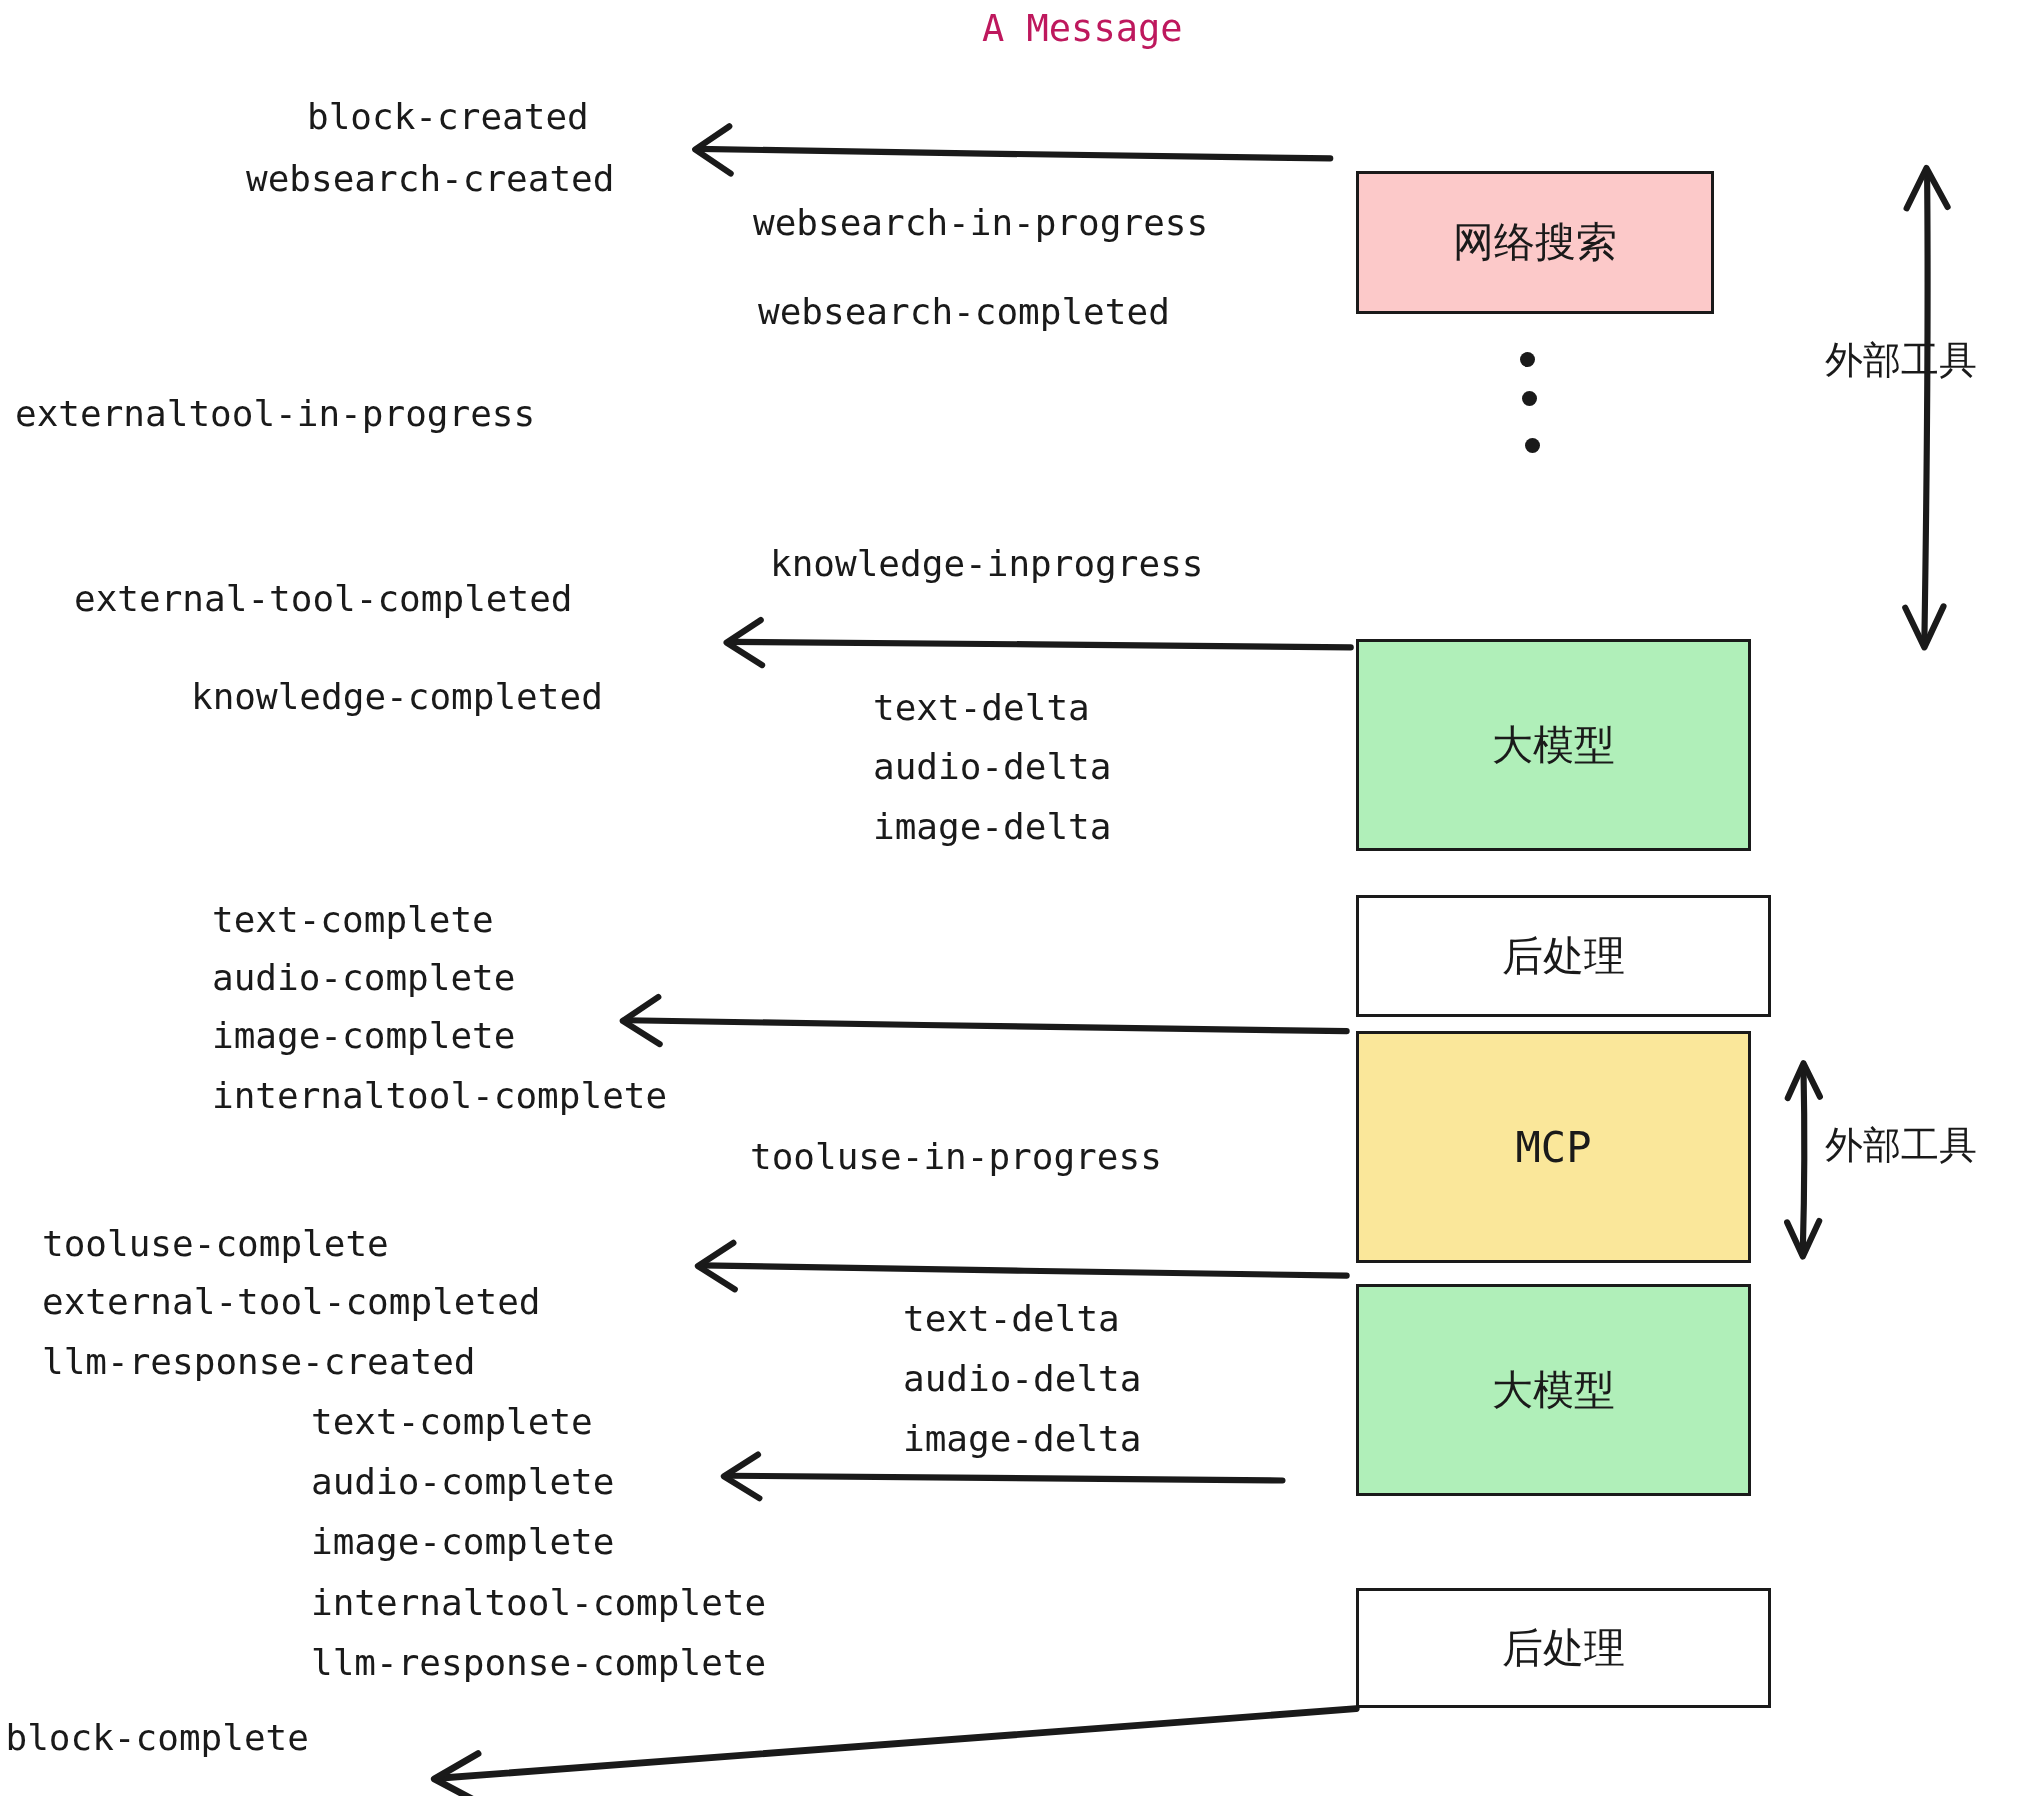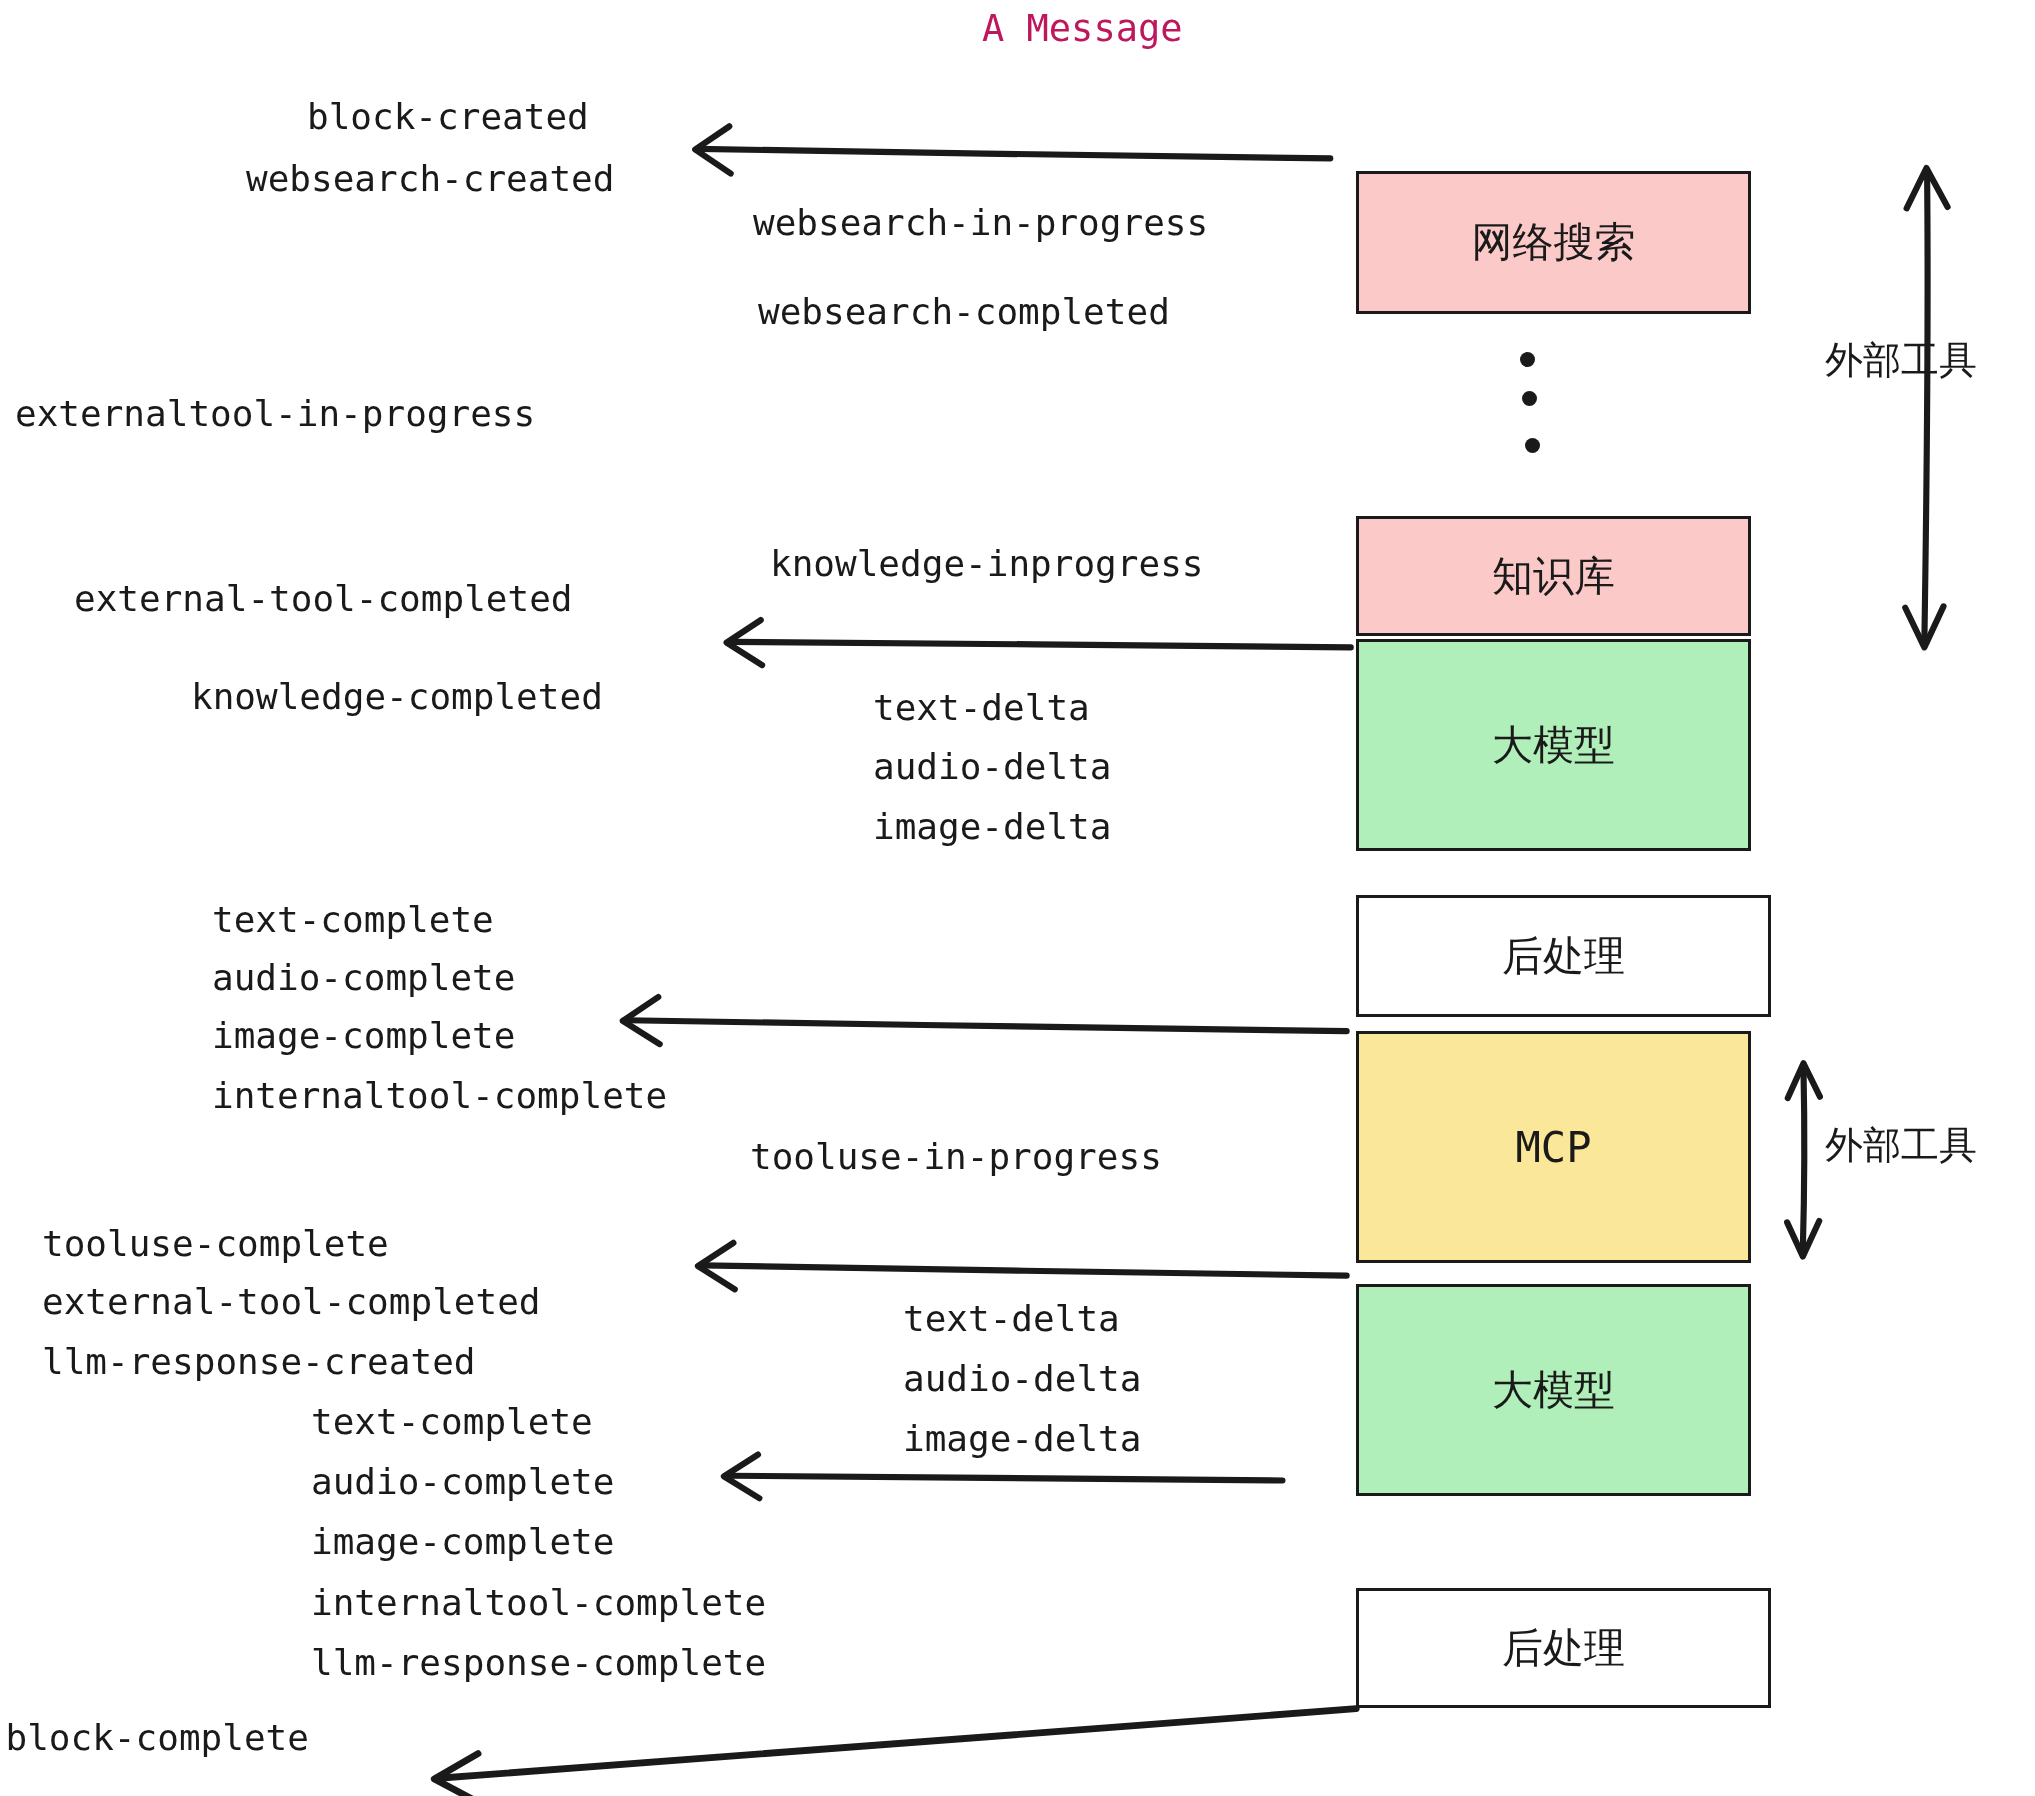--- a/index.html
+++ b/index.html
@@ -71,27 +71,24 @@
     pointer-events: none;
   }
 </style>
 </head>
 <body>
 
 <div id="canvas">
 
   <div class="title" style="left:982px; top:6.8px;">A Message</div>
 
-  <div class="box" style="left:1356px; top:171px; width:395px; height:143px; background:#fcc9c9;">
+  <div class="box" style="left:1356px; top:171px; width:358px; height:143px; background:#fcc9c9;">
     <span>网络搜索</span>
   </div>
 
-  <div class="box" style="left:1356px; top:516px; width:395px; height:120px; background:#fcc9c9;">
-    <span>知识库</span>
-  </div>
 
   <div class="box" style="left:1356px; top:639px; width:395px; height:212px; background:#b0efb9;">
     <span>大模型</span>
   </div>
 
   <div class="box" style="left:1356px; top:895px; width:415px; height:122px; background:#ffffff;">
     <span>后处理</span>
   </div>
 
   <div class="box mono" style="left:1356px; top:1031px; width:395px; height:232px; background:#fae79a;">

